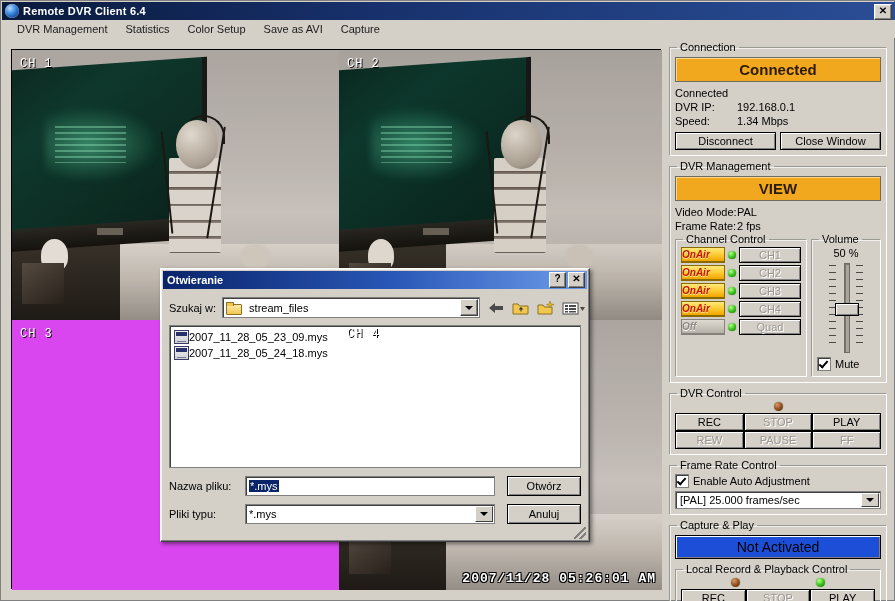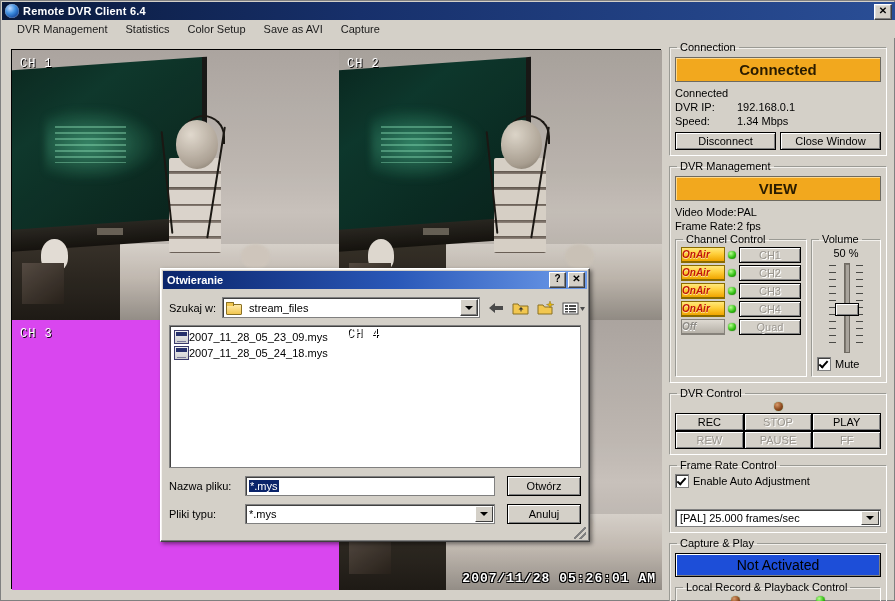--- a/index.html
+++ b/index.html
@@ -157,21 +157,21 @@
   .chkbox.on::after{content:"";position:absolute;left:3px;top:1px;width:3px;height:7px;
     border:solid #000;border-width:0 2px 2px 0;transform:rotate(42deg);}
 
   .ledrow{display:flex;justify-content:space-around;padding:1px 12px 2px 12px;}
   .ledrow .led{width:9px;height:9px;}
   .ctlgrid{display:grid;grid-template-columns:1fr 1fr 1fr;}
   .ctlgrid .btn{border-width:1px;margin:0;}
   .sel{
     width:100%;box-sizing:border-box;background:#fff;border:1px solid #808080;
     box-shadow:inset 1px 1px 0 #404040;
-    font-size:11px;padding:2px 18px 2px 4px;position:relative;color:#000;margin-top:21px;
+    font-size:11px;padding:2px 18px 2px 4px;position:relative;color:#000;margin-top:3px;
   }
   .sel .arrow{
     position:absolute;right:1px;top:1px;bottom:1px;width:16px;background:#d4d0c8;
     border:1px solid #fff;border-right-color:#404040;border-bottom-color:#404040;
     display:flex;align-items:center;justify-content:center;
   }
   .caret{width:0;height:0;border-left:4px solid transparent;border-right:4px solid transparent;border-top:4px solid #000;}
   .notact{
     background:#1d4ed8;border:1px solid #000;text-align:center;font-size:14px;
     padding:3px 0;margin:2px 0 4px 0;color:#000;

